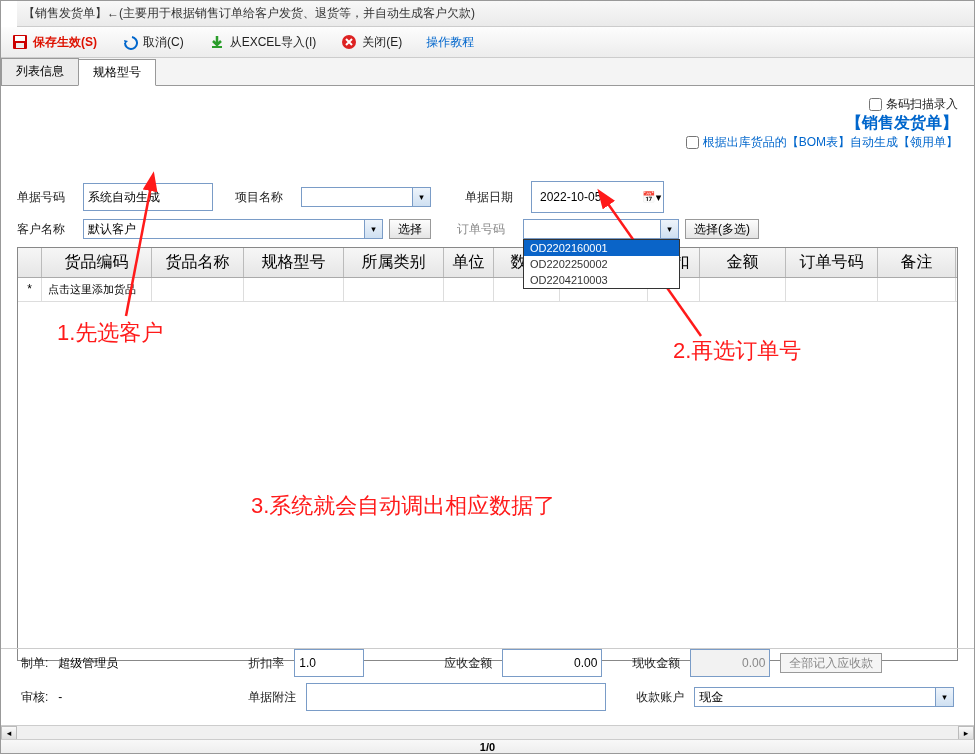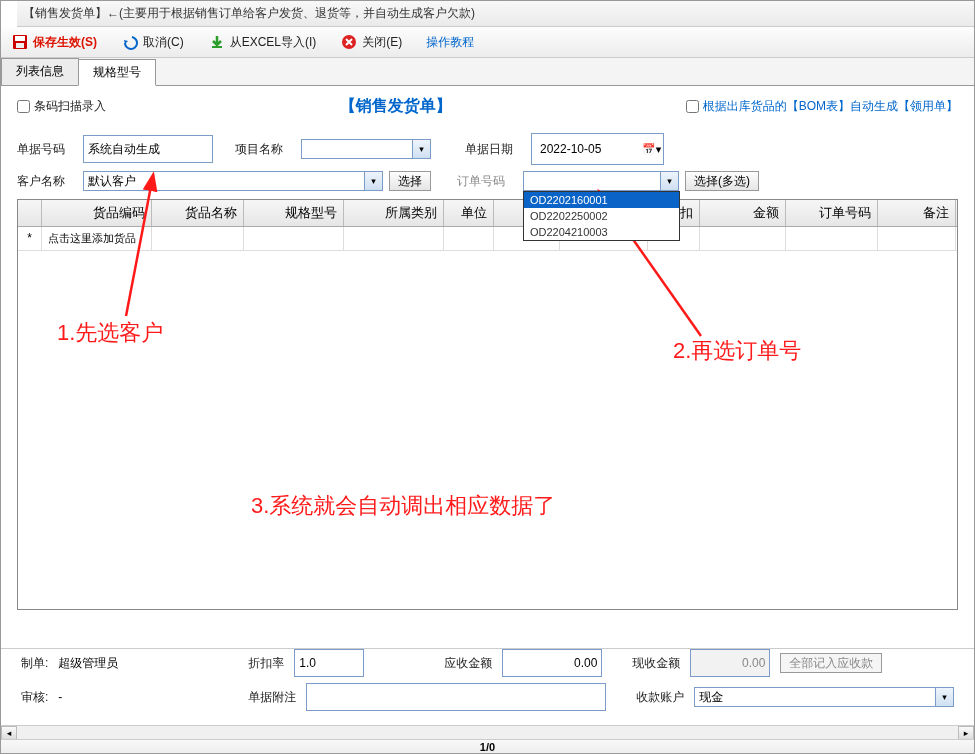--- a/index.html
+++ b/index.html
@@ -64,23 +64,24 @@
       background: #fff;
       border-bottom: 1px solid #fff;
       position: relative;
       top: 1px;
     }
     .content {
       padding: 10px 16px 0 16px;
     }
     .header-row {
       display: flex;
-      align-items: center;
+      align-items: flex-end;
       justify-content: space-between;
-      margin-bottom: 16px;
+      margin-bottom: 30px;
+      flex-direction: column;
     }
     .checkbox-group {
       display: flex;
       align-items: center;
       gap: 4px;
       color: #222;
     }
     .checkbox-group.blue { color: #0066cc; }
     .page-title {
       color: #0066cc;
@@ -173,22 +174,22 @@
       background: #fff;
     }
     .grid-header {
       display: flex;
       background: linear-gradient(#f6f6f6, #e6e6e6);
       border-bottom: 1px solid #aaa;
     }
     .grid-header .cell {
       border-right: 1px solid #bbb;
       padding: 4px 6px;
-      text-align: right;
-      font-size: 13px;
+      text-align: center;
+      font-size: 16px;
     }
     .grid-row {
       display: flex;
       border-bottom: 1px solid #ddd;
     }
     .grid-row .cell {
       border-right: 1px solid #ddd;
       padding: 4px 6px;
       font-size: 12px;
       min-height: 22px;

